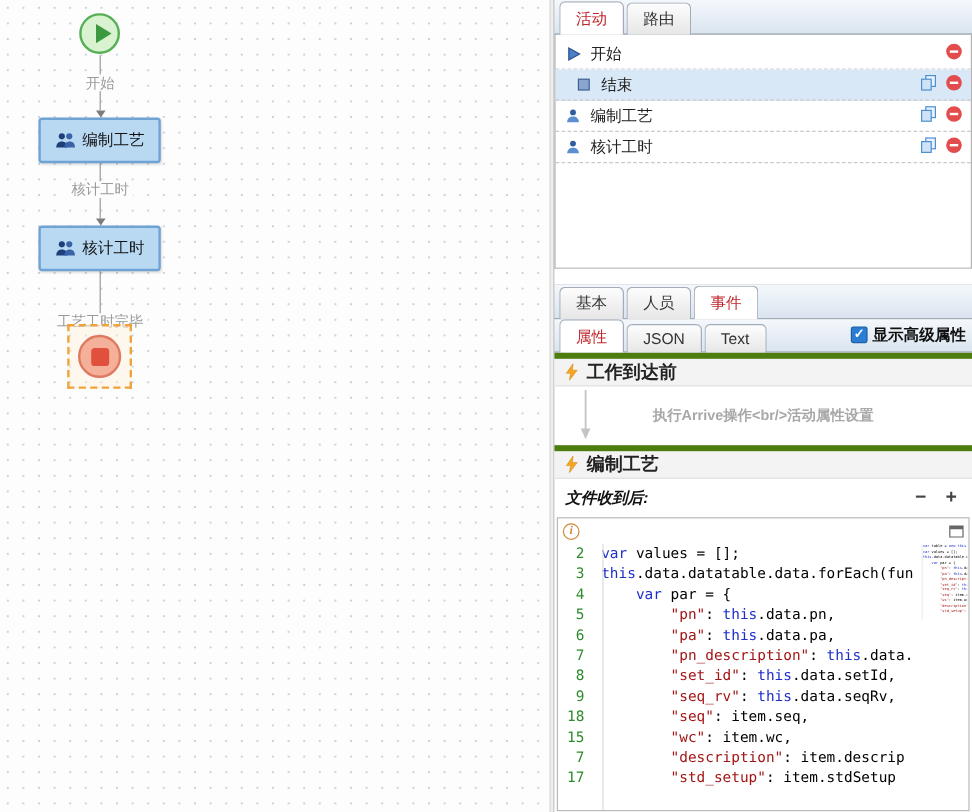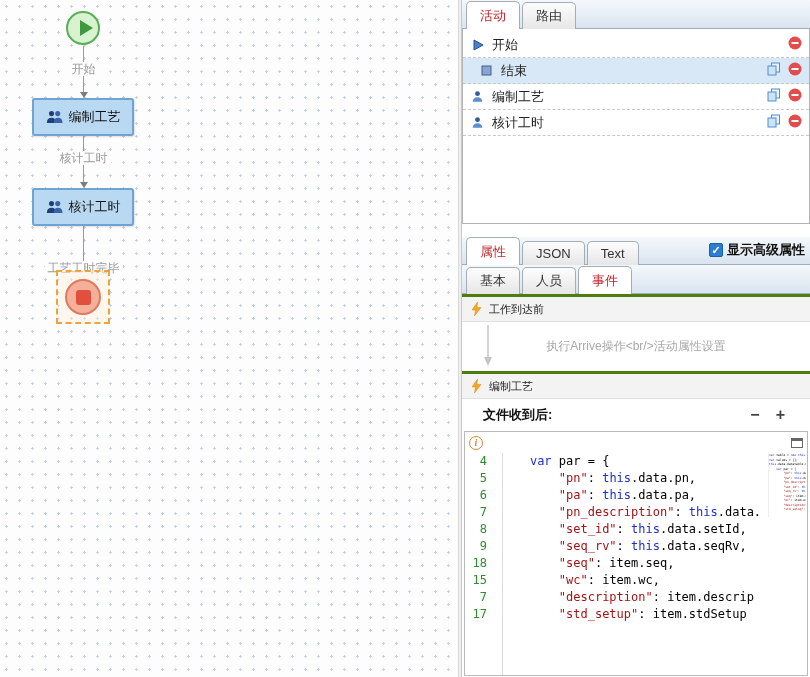--- a/index.html
+++ b/index.html
@@ -63,28 +63,28 @@
 
   .panel-gap { flex:0 0 13px; background:#fff; }
 
   .chk-group { margin-left:auto; margin-right:5px; display:flex; align-items:center; gap:4px;
     padding-bottom:5px; font-size:13px; font-weight:600; color:#111; }
   .checkbox { width:14px; height:14px; border:1px solid #1d5fa8; border-radius:2px;
     background:#fff; color:#fff; font-size:11px; line-height:13px; text-align:center; }
   .checkbox.checked { background:#2b7cd3; }
 
   .content { flex:1; display:flex; flex-direction:column; min-height:0; background:#fff; }
-  .sec-header { flex:0 0 28px; background:#f3f3f3; border-top:3px solid #4d7c0f;
+  .sec-header { flex:0 0 28px; background:#f3f3f3; border-top:5px solid #4d7c0f;
     border-bottom:1px solid #e0e0e0; display:flex; align-items:center; gap:7px;
-    padding:0 9px; font-size:11px; font-weight:normal; color:#222; }
+    padding:0 9px; font-size:15px; font-weight:bold; color:#222; }
   .sec-body { flex:0 0 49px; position:relative; display:flex; align-items:center;
-    justify-content:center; font-size:12px; color:#a8a8a8; }
+    justify-content:center; font-size:12px; color:#a8a8a8;font-weight:bold; }
   .sec-body .arrow { position:absolute; left:20px; top:3px; }
-  .label-row { flex:0 0 32px; display:flex; align-items:center; padding:0 21px;
-    font-size:13px; font-weight:bold; color:#111; }
+  .label-row { flex:0 0 32px; display:flex; align-items:center; padding:0 9px;
+    font-size:13px; font-weight:bold; color:#111;font-style:italic; }
   .stepper { margin-left:auto; display:flex; gap:16px; padding-right:4px; }
   .step-btn { font-size:16px; font-weight:bold; color:#444; line-height:1; cursor:default; }
 
   .editor { flex:1; margin:0 2px 1px 2px; border:1px solid #b9b9b9; display:flex;
     flex-direction:column; min-height:0; background:#fff; }
   .ed-top { flex:0 0 21px; display:flex; align-items:center; justify-content:space-between; padding:2px 4px; }
   .info-icon { width:14px; height:14px; border-radius:50%; border:1px solid #cf8a3b;
     color:#cf8a3b; font:italic bold 10px/12px "Liberation Serif", serif; text-align:center; }
   .expand-icon { width:12px; height:10px; border:1px solid #666; border-top:3px solid #666; }
   .ed-body { flex:1; position:relative; overflow:hidden; }
@@ -237,33 +237,33 @@
               <rect x="3.5" y="6" width="7" height="2" fill="#fff"></rect>
             </svg>
         </span>
       </span>
     </div>
   </div>
 
   <div class="panel-gap"></div>
 
   <div class="tabbar">
+    <div class="tab">基本</div>
+    <div class="tab">人员</div>
+    <div class="tab active">事件</div>
+  </div>
+
+  <div class="tabbar">
     <div class="tab active">属性</div>
     <div class="tab">JSON</div>
     <div class="tab">Text</div>
     <div class="chk-group">
       <div class="checkbox checked">✓</div>
       <span>显示高级属性</span>
     </div>
-  </div>
-
-  <div class="tabbar">
-    <div class="tab">基本</div>
-    <div class="tab">人员</div>
-    <div class="tab active">事件</div>
   </div>
 
   <div class="content">
     <div class="sec-header">
       <svg width="11" height="14" viewBox="0 0 11 14">
         <path d="M6.5 0 L1 8 H4.5 L3.5 14 L10 5.5 H6 Z" fill="#f5a623" stroke="#d88b10" stroke-width="0.5"></path>
       </svg>
       <span>工作到达前</span>
     </div>
     <div class="sec-body">
@@ -290,20 +290,22 @@
     </div>
 
     <div class="editor">
       <div class="ed-top">
         <span class="info-icon">i</span>
         <span class="expand-icon"></span>
       </div>
       <div class="ed-body">
         <div class="gutter-bg"></div>
         <div>
+            <div class="code-row"><span class="ln">2</span><span class="cl"><span class="kw">var</span> values = [];</span></div>
+            <div class="code-row"><span class="ln">3</span><span class="cl"><span class="kw">this</span>.data.datatable.data.forEach(fun</span></div>
             <div class="code-row"><span class="ln">4</span><span class="cl">    <span class="kw">var</span> par = {</span></div>
             <div class="code-row"><span class="ln">5</span><span class="cl">        <span class="str">"pn"</span>: <span class="kw">this</span>.data.pn,</span></div>
             <div class="code-row"><span class="ln">6</span><span class="cl">        <span class="str">"pa"</span>: <span class="kw">this</span>.data.pa,</span></div>
             <div class="code-row"><span class="ln">7</span><span class="cl">        <span class="str">"pn_description"</span>: <span class="kw">this</span>.data.</span></div>
             <div class="code-row"><span class="ln">8</span><span class="cl">        <span class="str">"set_id"</span>: <span class="kw">this</span>.data.setId,</span></div>
             <div class="code-row"><span class="ln">9</span><span class="cl">        <span class="str">"seq_rv"</span>: <span class="kw">this</span>.data.seqRv,</span></div>
             <div class="code-row"><span class="ln">18</span><span class="cl">        <span class="str">"seq"</span>: item.seq,</span></div>
             <div class="code-row"><span class="ln">15</span><span class="cl">        <span class="str">"wc"</span>: item.wc,</span></div>
             <div class="code-row"><span class="ln">7</span><span class="cl">        <span class="str">"description"</span>: item.descrip</span></div>
             <div class="code-row"><span class="ln">17</span><span class="cl">        <span class="str">"std_setup"</span>: item.stdSetup</span></div>

